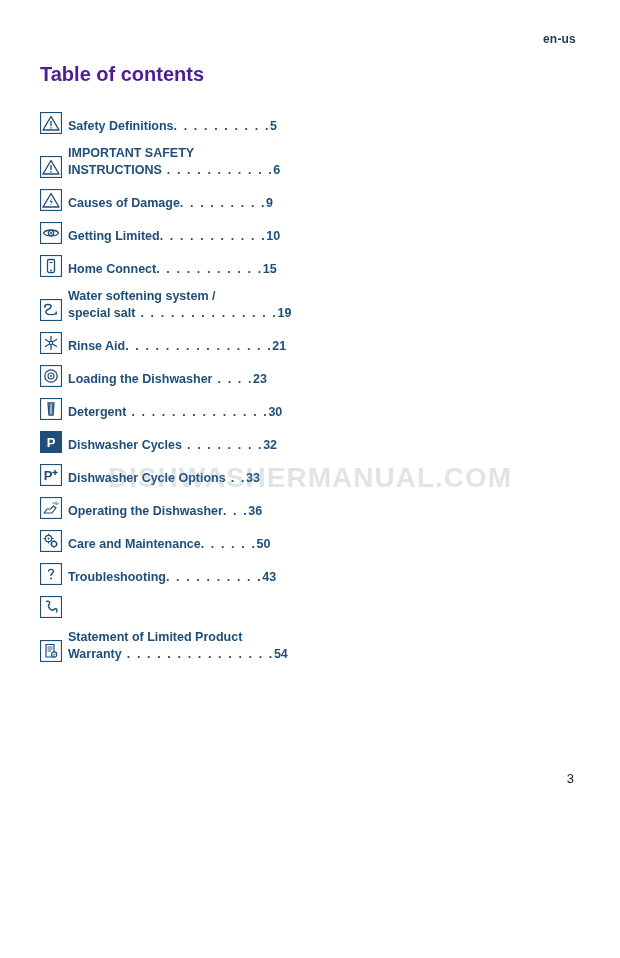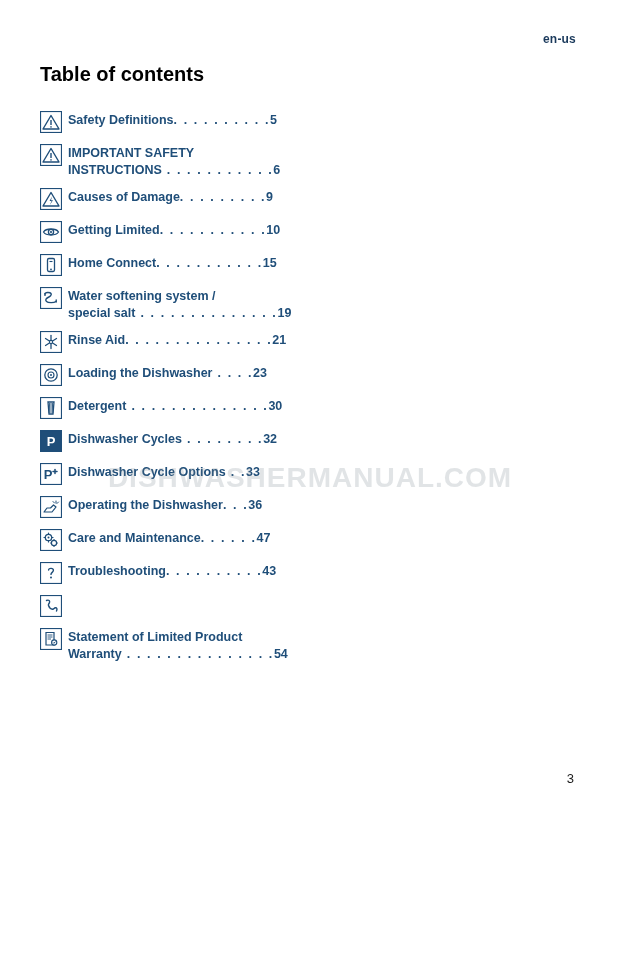--- a/index.html
+++ b/index.html
@@ -29,31 +29,31 @@
     font-weight: bold;
     color: #1b3a5c;
     letter-spacing: 0.2px;
   }
   .page-title {
     position: absolute;
     left: 40px;
     top: 63px;
     font-size: 20px;
     font-weight: bold;
-    color: #000000;
+    color: #4c1d95;
   }
   .toc {
     position: absolute;
     left: 40px;
     top: 110px;
     width: 270px;
   }
   .toc-row {
     display: flex;
-    align-items: flex-start;
+    align-items: flex-end;
     margin-bottom: 9px;
     min-height: 24px;
   }
   .icon-box {
     width: 22px;
     height: 22px;
     flex: 0 0 22px;
     margin-right: 6px;
     margin-top: 1px;
     display: flex;
@@ -273,21 +273,21 @@
             </g>
             <circle cx="14" cy="14" r="2.6" fill="none" stroke="#1f4e79" stroke-width="1.2"></circle>
             <g stroke="#1f4e79" stroke-width="1.1" stroke-linecap="round">
               <path d="M14 10.6 L14 11.4"></path>
               <path d="M14 16.6 L14 17.4"></path>
               <path d="M10.6 14 L11.4 14"></path>
               <path d="M16.6 14 L17.4 14"></path>
             </g>
           </svg>
       </span>
-      <span class="entry"><span>Care and Maintenance</span><span class="dots">. . . . . .</span><span>47</span></span>
+      <span class="entry"><span>Care and Maintenance</span><span class="dots">. . . . . .</span><span>50</span></span>
     </div>
 
     <div class="toc-row">
       <span class="icon-box">
         <svg width="22" height="22" viewBox="0 0 22 22">
             <rect x="0.5" y="0.5" width="21" height="21" fill="#ffffff" stroke="#1f4e79" stroke-width="1.2"></rect>
             <path d="M8.6 8 C8.6 5.8 13.4 5.8 13.4 8.3 C13.4 10.3 11 10.4 11 12.4" fill="none" stroke="#1f4e79" stroke-width="1.4" stroke-linecap="round"></path>
             <circle cx="11" cy="15.4" r="1" fill="#1f4e79"></circle>
           </svg>
       </span>

